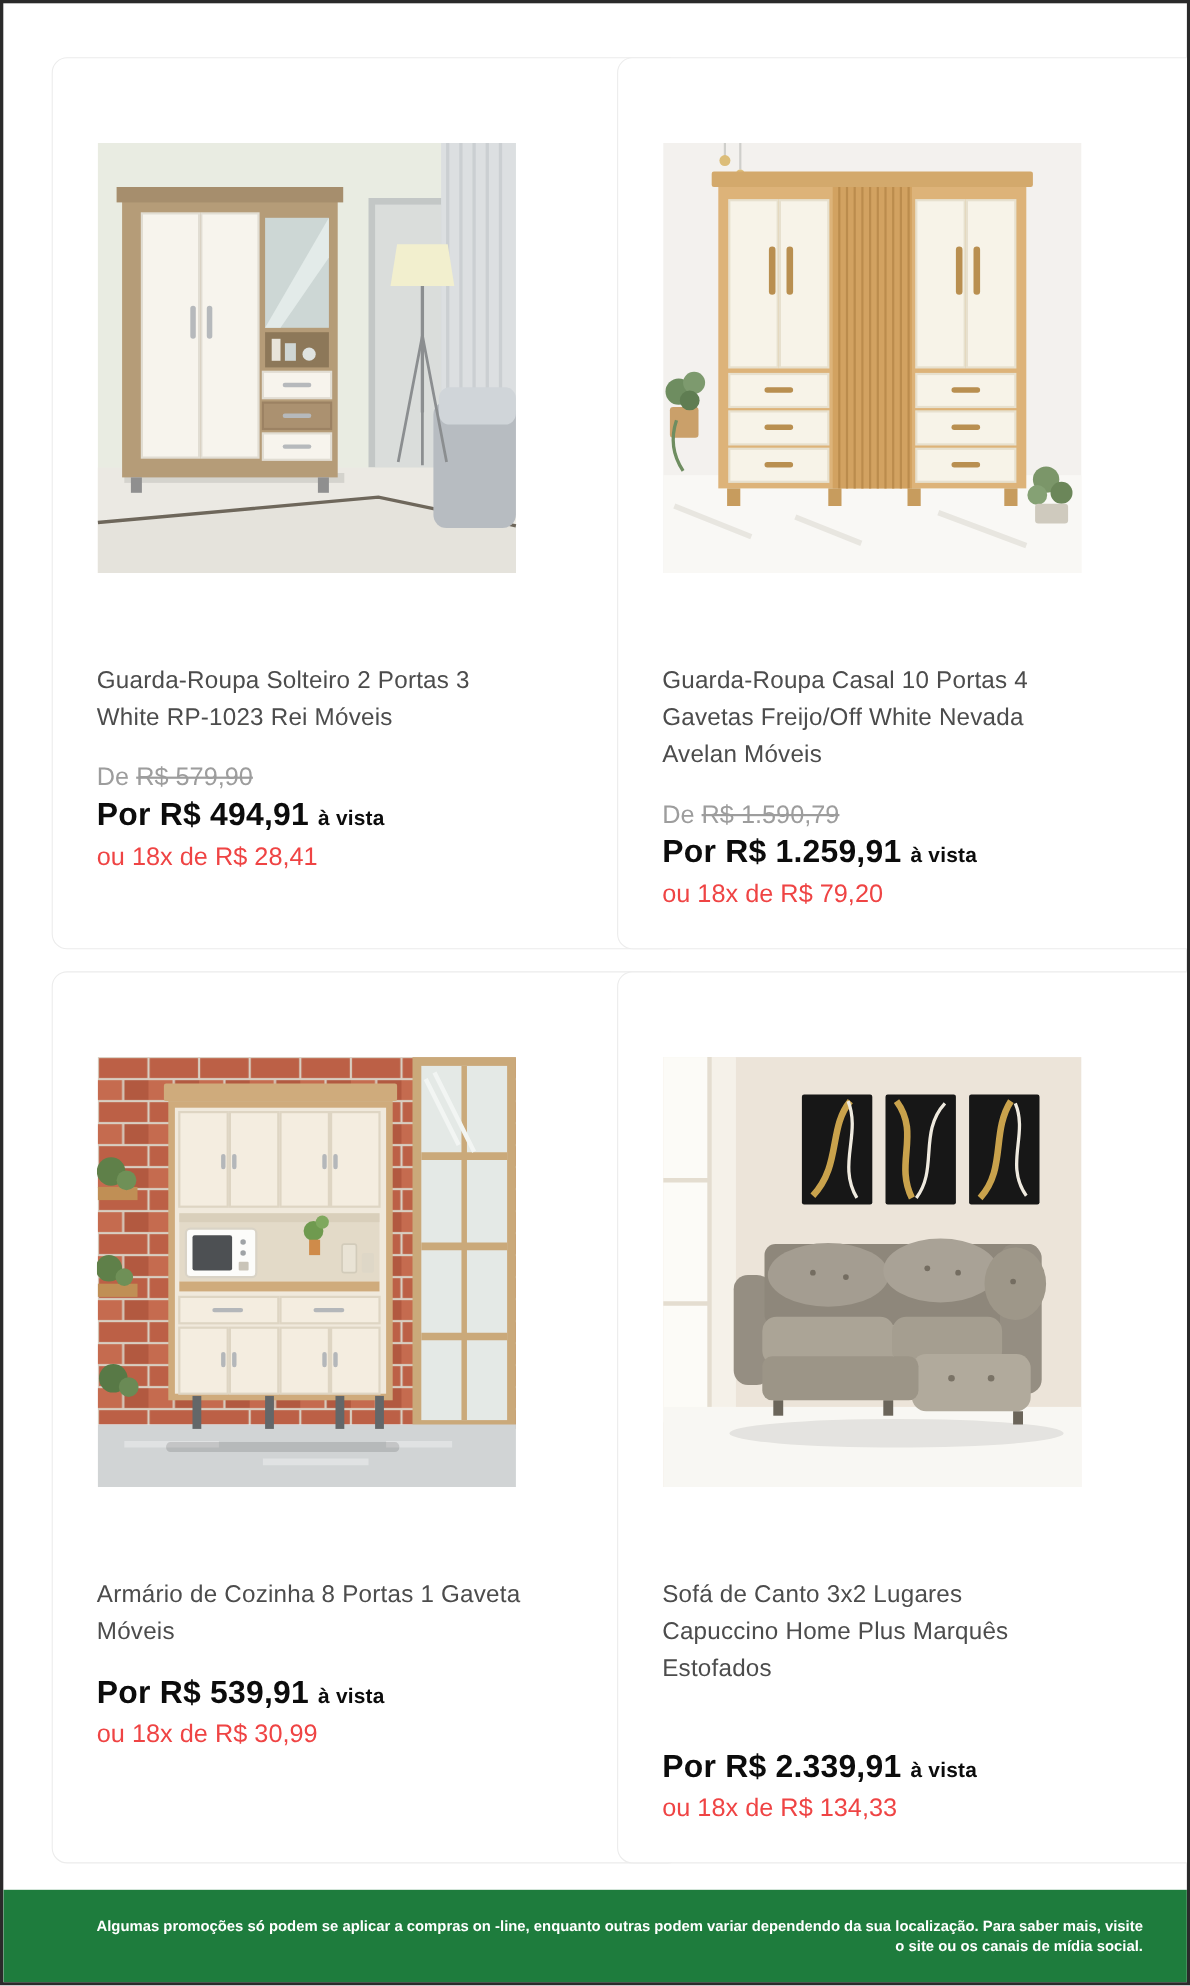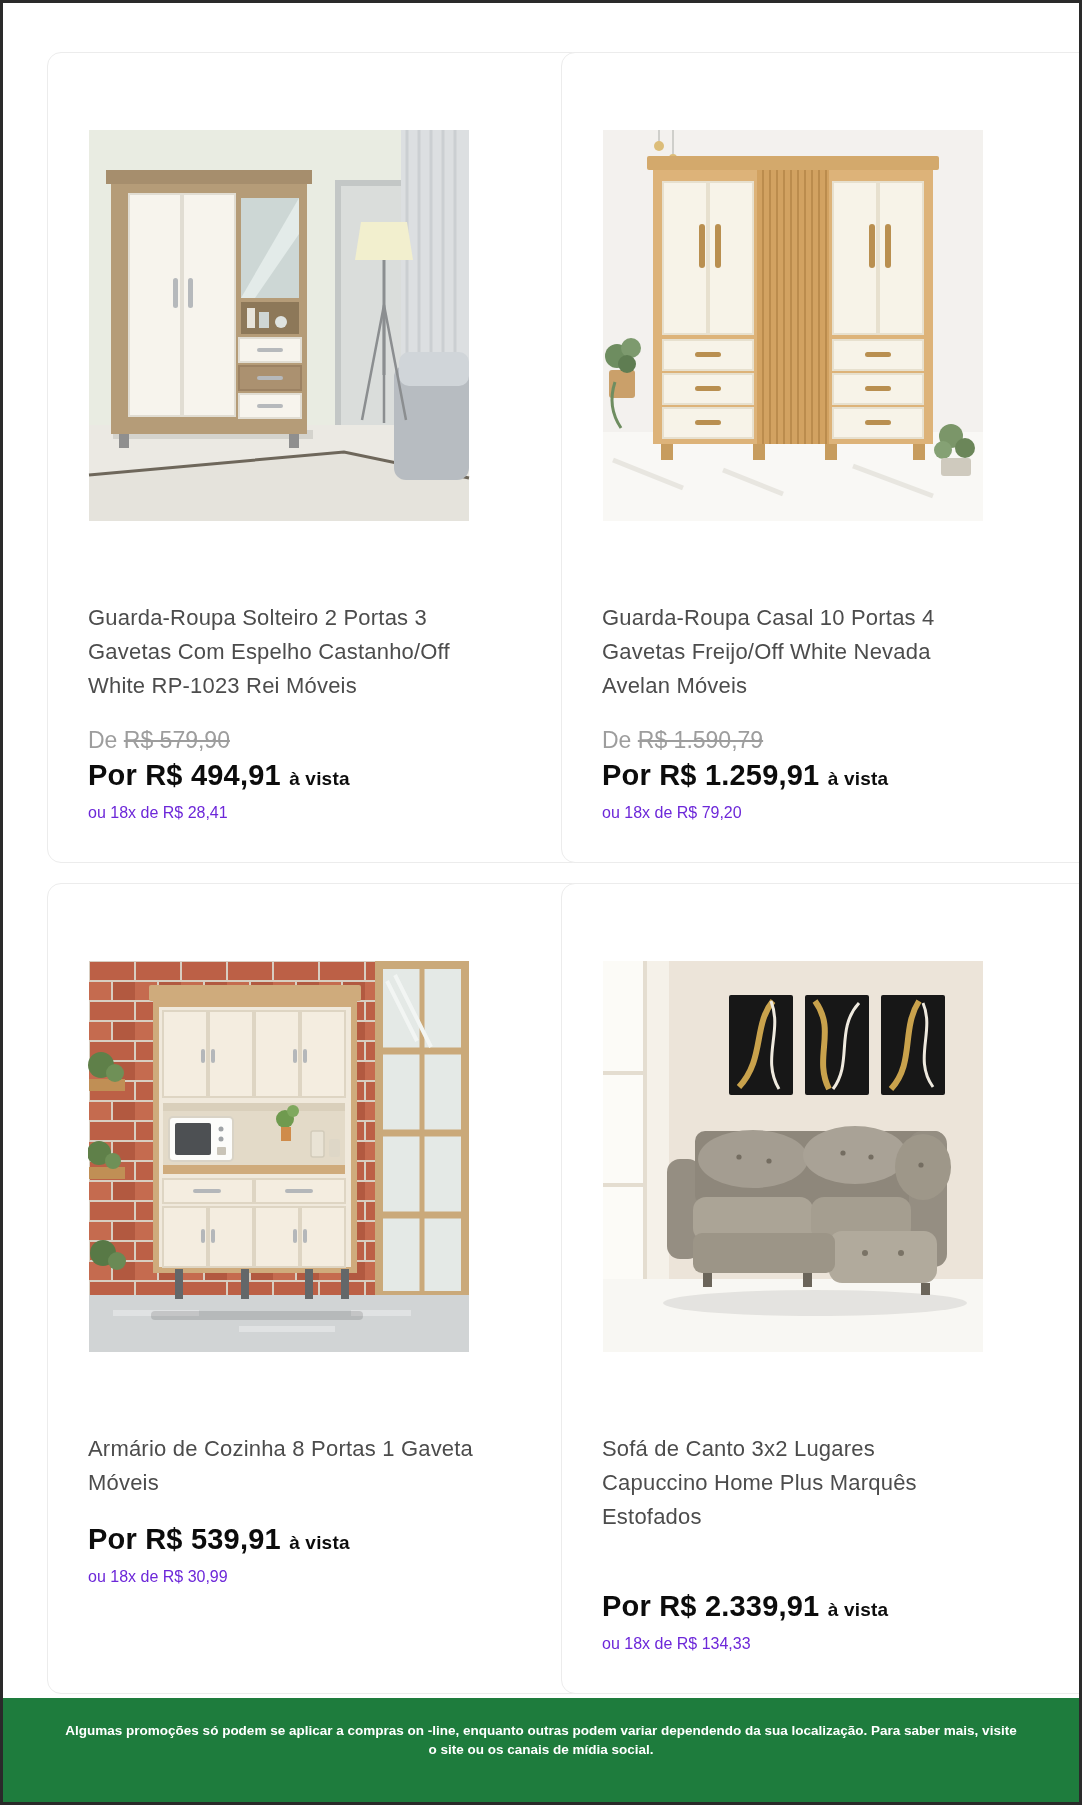--- a/index.html
+++ b/index.html
@@ -34,26 +34,26 @@
   .title{
     margin:80px 0 0 0;
     font-size:22px;line-height:34px;font-weight:400;
     color:#4c4c4c;letter-spacing:0.2px;
   }
   .price-block{margin-top:21px;}
   .old{font-size:23px;line-height:33px;color:#9d9d9d;}
   .old .strike{text-decoration:line-through;}
   .now{font-size:29px;line-height:37px;font-weight:700;color:#0c0c0c;letter-spacing:0.2px;}
   .now .vista{font-size:19px;}
-  .inst{font-size:16px;line-height:31px;color:#6d28d9;}
+  .inst{font-size:23px;line-height:31px;color:#ef4444;}
   .footer{
-    position:absolute;left:0;right:0;bottom:0;height:104px;
+    position:absolute;left:0;right:0;bottom:0;height:84px;
     background:#1e7c3d;color:#ffffff;
     box-sizing:border-box;
-    text-align:center;
+    text-align:right;
     padding-top:23px;
     font-size:13.5px;font-weight:700;line-height:19px;
   }
   .footer div{margin:0 40px;}
 </style>
 </head>
 <body>
 
 <div class="page">
   <div class="cards">
@@ -92,21 +92,20 @@
           <rect x="150" y="236" width="62" height="24" fill="#ab9170" stroke="#9c8263" stroke-width="2"></rect>
           <rect x="168" y="246" width="26" height="4" rx="2" fill="#b6b9bc"></rect>
           <rect x="150" y="264" width="62" height="24" fill="#f7f4ed" stroke="#e1ddd3" stroke-width="2"></rect>
           <rect x="168" y="274" width="26" height="4" rx="2" fill="#b6b9bc"></rect>
           <rect x="30" y="304" width="10" height="14" fill="#8f8f8f"></rect>
           <rect x="200" y="304" width="10" height="14" fill="#8f8f8f"></rect>
         </svg>
       </figure>
       <h2 class="title">
         <div>Guarda-Roupa Solteiro 2 Portas 3</div>
-        <div>Gavetas Com Espelho Castanho/Off</div>
         <div>White RP-1023 Rei Móveis</div>
       </h2>
       <div class="price-block">
         <div class="old">
           <span>De</span>
           <span class="strike">R$ 579,90</span>
         </div>
         <div class="now">
           <span>Por</span>
           <span>R$ 494,91</span>

